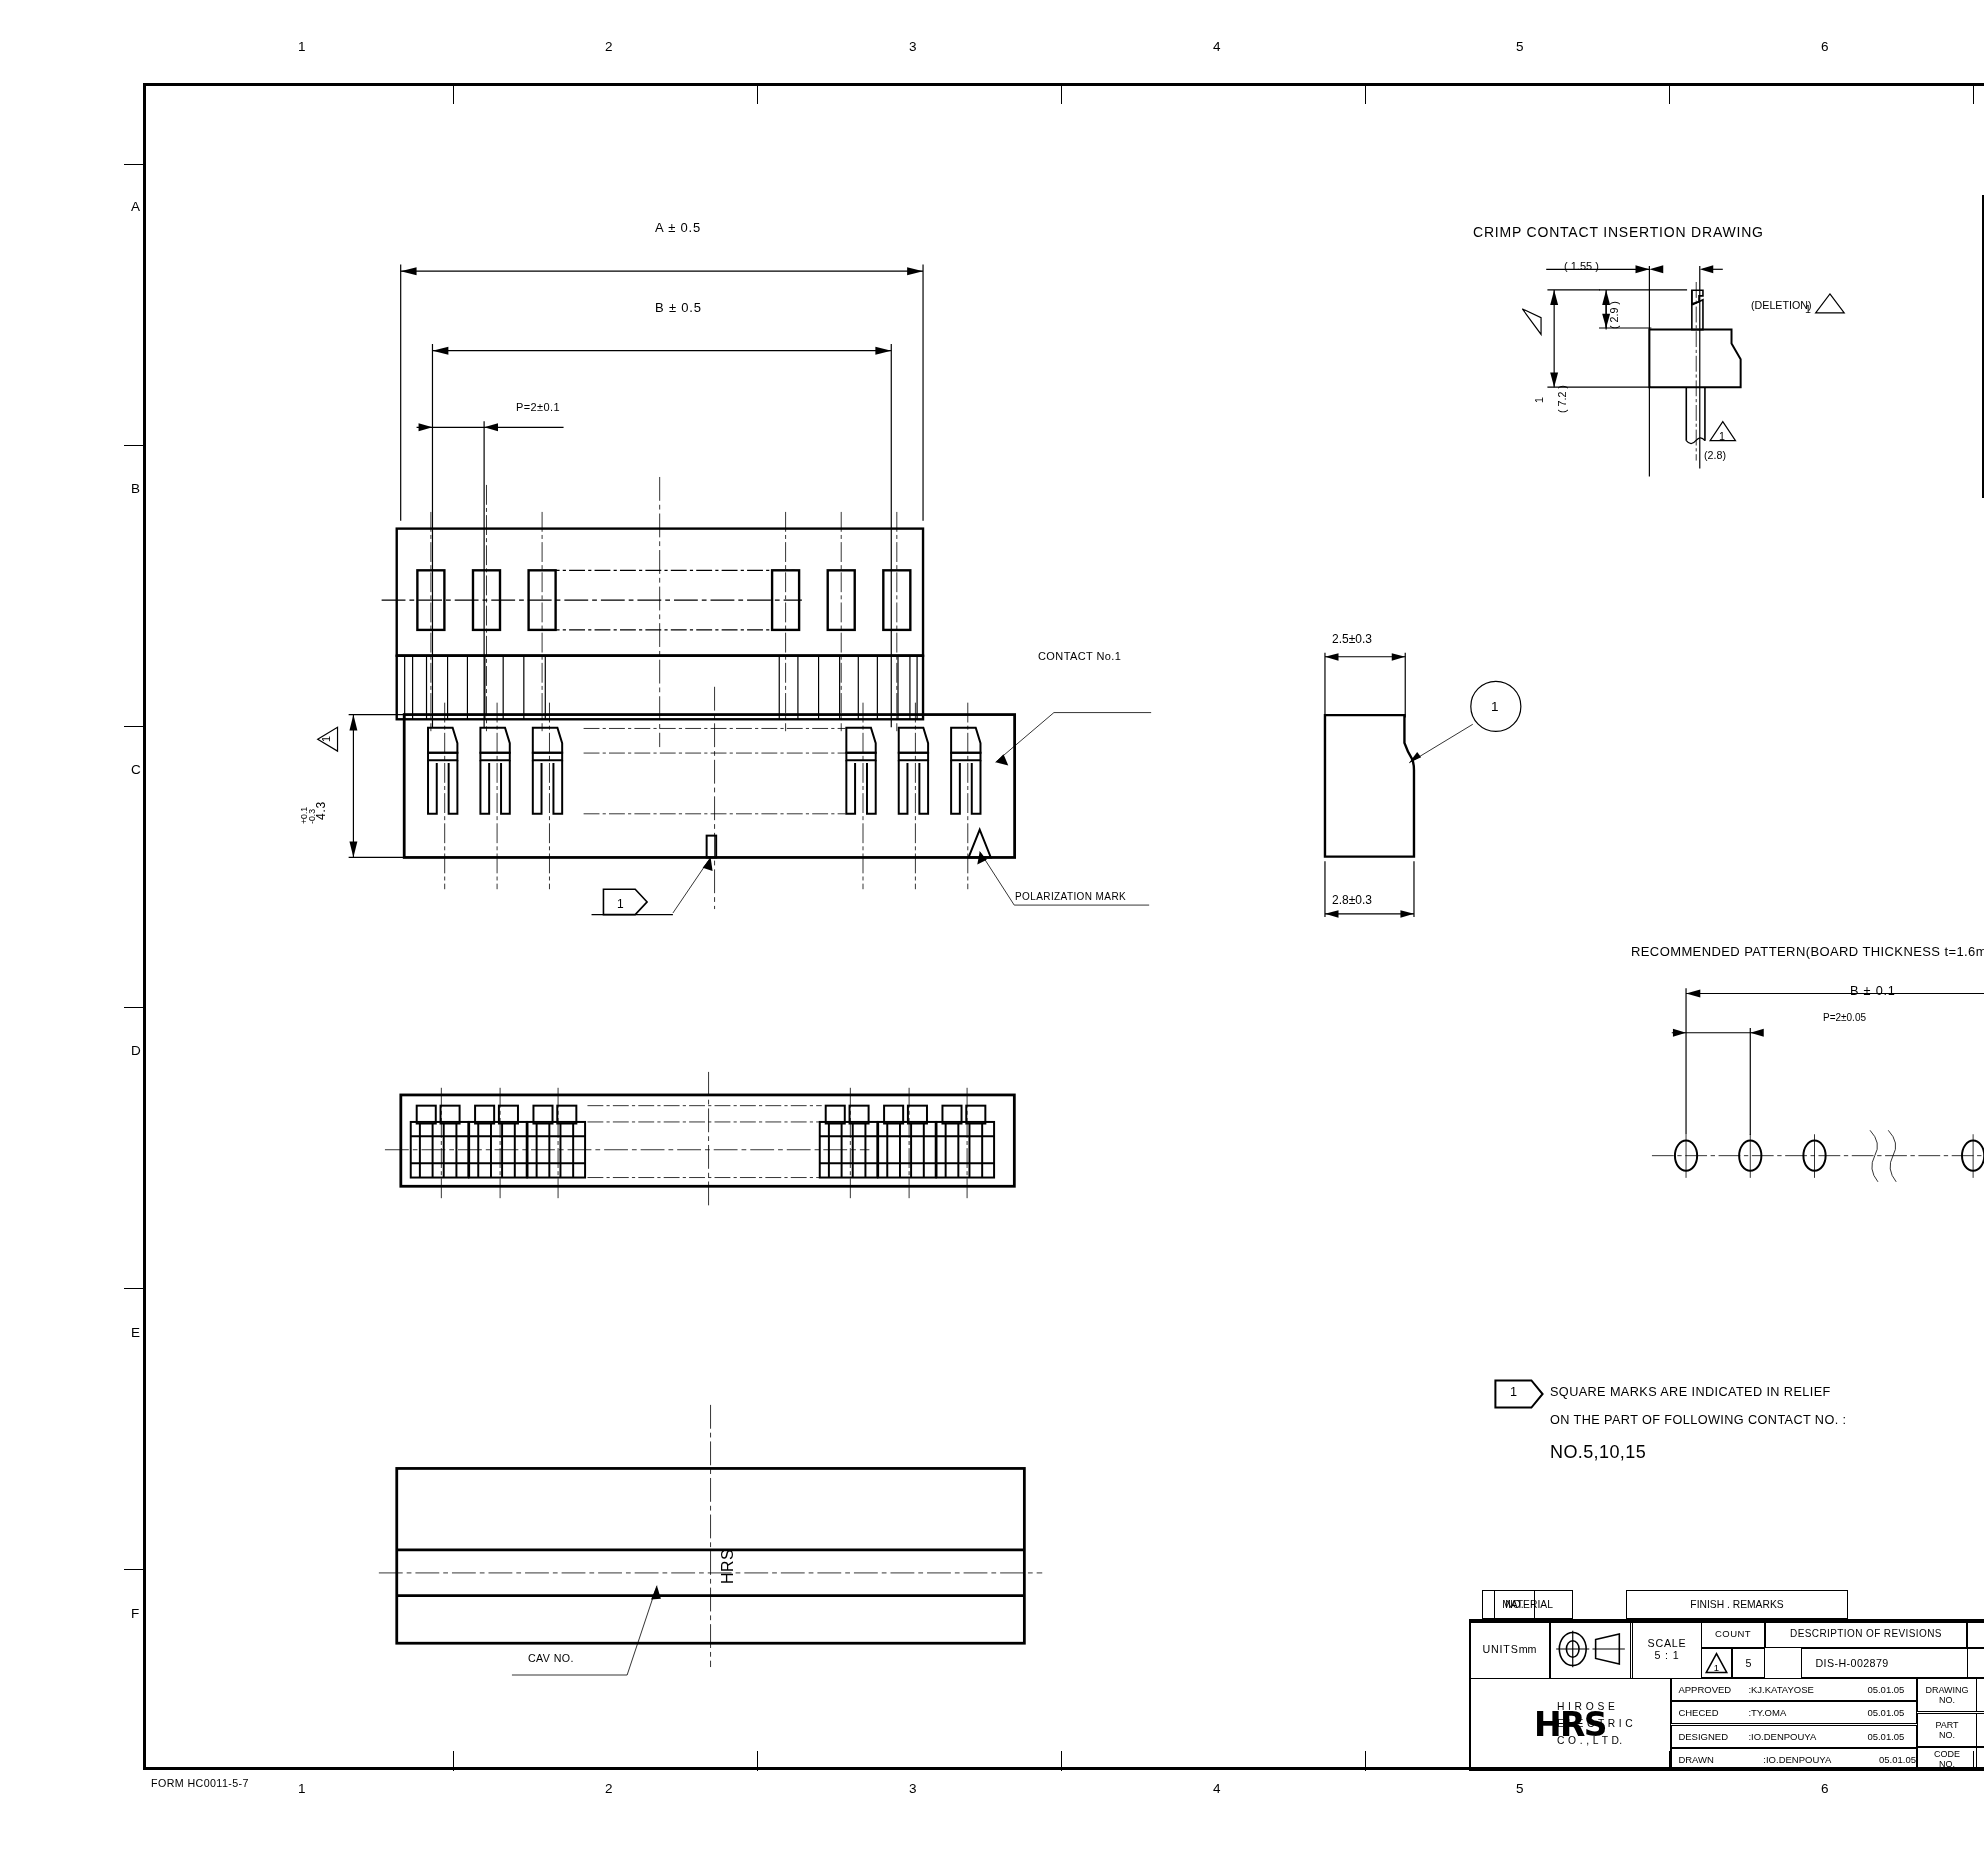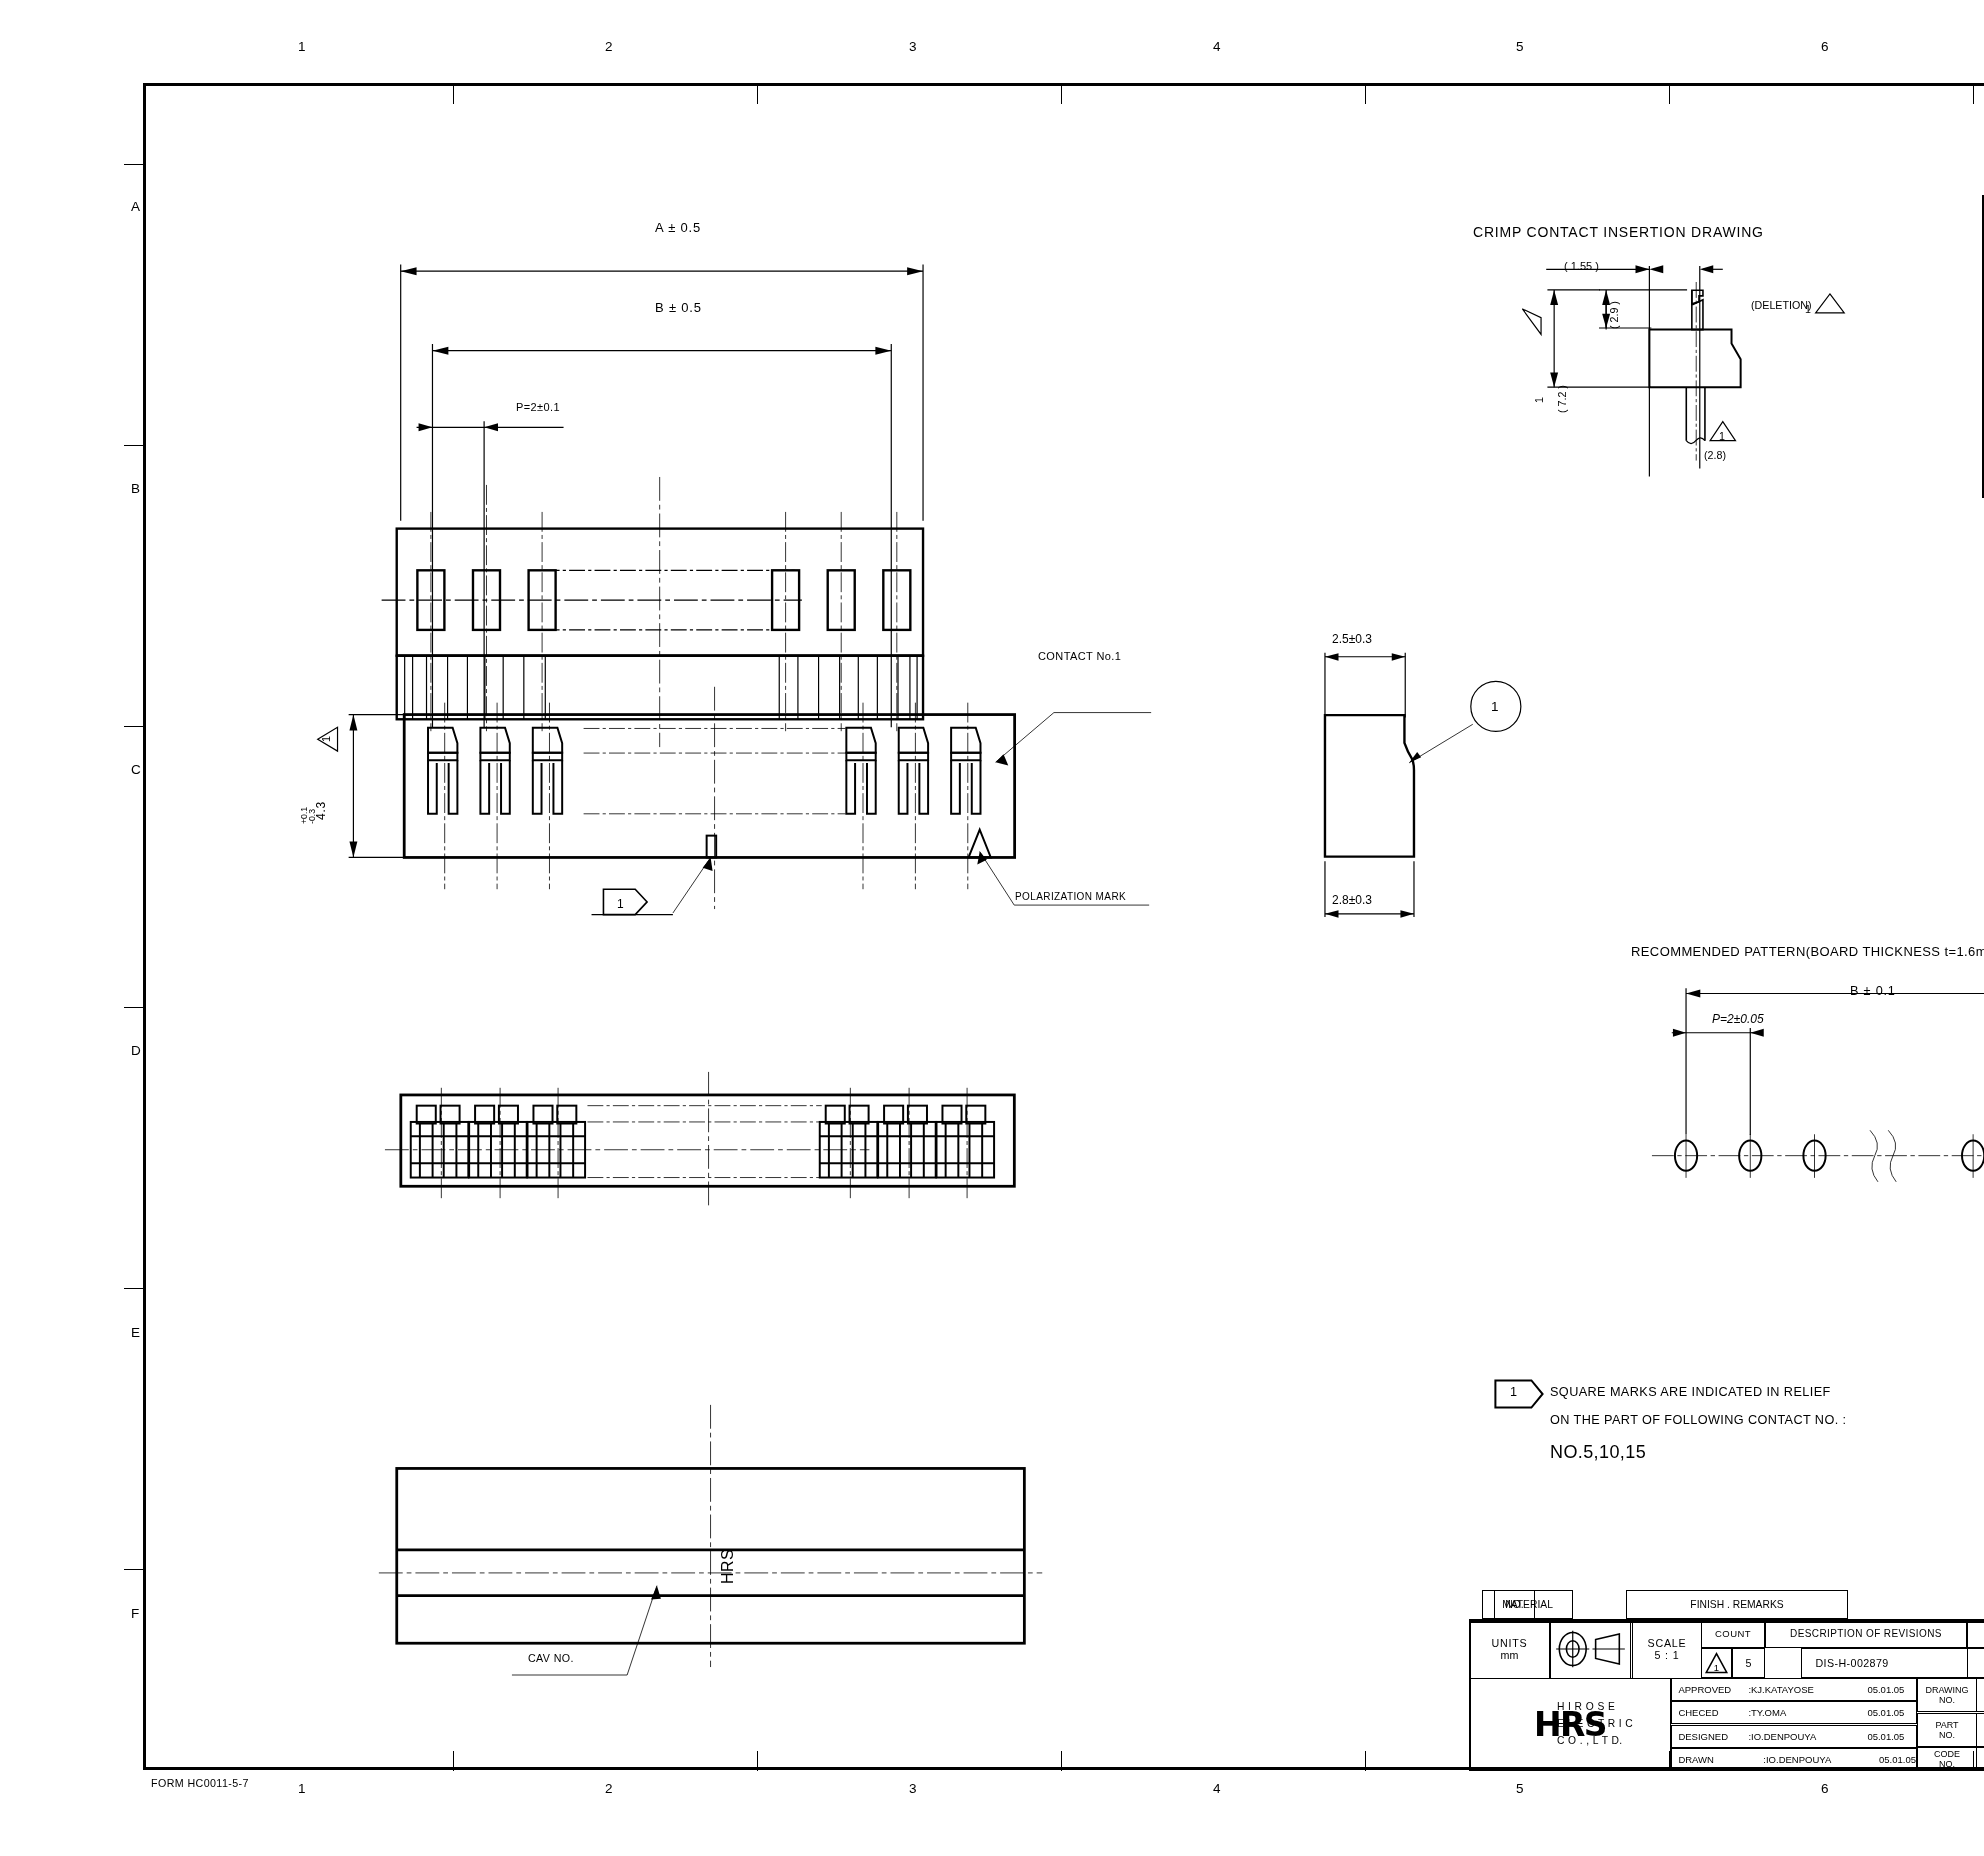--- a/index.html
+++ b/index.html
@@ -475,21 +475,21 @@
         <line x1="920" y1="558" x2="920" y2="668" stroke-width="2"></line>
         <line x1="1082" y1="558" x2="1082" y2="668" stroke-width="2"></line>
         <line x1="1245" y1="558" x2="1245" y2="668" stroke-width="2"></line>
 
         <line x1="1185" y1="570" x2="1430" y2="810" stroke-width="2"></line>
         <path d="M1185 570 L1210 592 L1222 572 Z" fill="#000" stroke="none"></path>
       </g>
     </svg>
 
     <div class="dimtxt" style="left:1850px;top:984px;font-size:12.7px;letter-spacing:0.8px;">B ± 0.1</div>
-    <div class="dimtxt" style="left:1712px;top:1012px;font-size:12px;font-style:italic;">P=2±0.05</div>
+    <div class="dimtxt" style="left:1823px;top:1012px;font-size:10px;">P=2±0.05</div>
 
   </div>
 
   <div>
     <svg class="abs" style="left:1493px;top:1378px;" width="56" height="32" viewBox="0 0 140 80">
       <path d="M6 6 L96 6 L124 40 L96 74 L6 74 Z" stroke="#000" fill="none" stroke-width="5"></path>
     </svg>
     <div class="tbtxt abs" style="left:1510px;top:1385px;font-size:12.7px;">1</div>
     <div class="lbl" style="left:1550px;top:1385px;font-size:12.7px;letter-spacing:0.4px;">SQUARE MARKS ARE INDICATED IN RELIEF</div>
     <div class="lbl" style="left:1550px;top:1413px;font-size:12.7px;letter-spacing:0.4px;">ON THE PART OF FOLLOWING CONTACT NO. :</div>
@@ -557,21 +557,21 @@
     <div class="tbcell" style="left:1482px;top:1590px;width:91px;height:29px;">MATERIAL</div>
     <div class="tbcell" style="left:1626px;top:1590px;width:222px;height:29px;">FINISH . REMARKS</div>
 
     <div class="hlT" style="left:1469px;top:1619px;width:1106px;"></div>
   </div>
 
   <div>
 
     <div class="abs" style="left:1469px;top:1619px;width:1106px;height:152px;border:2px solid #000;box-sizing:border-box;"></div>
 
-    <div class="tbcell" style="left:1469px;top:1619px;width:81px;height:60px;flex-direction:column;">
+    <div class="tbcell" style="left:1469px;top:1619px;width:81px;height:60px;flex-direction:row;">
       <span style="font-size:10.7px;letter-spacing:0.8px;">UNITS</span>
       <span style="font-size:10.7px;">mm</span>
     </div>
     <div class="tbcell" style="left:1550px;top:1619px;width:81px;height:60px;">
       <svg width="75" height="38" viewBox="0 0 190 96">
         <g stroke="#000" fill="none" stroke-width="4">
           <ellipse cx="50" cy="48" rx="34" ry="42"></ellipse>
           <ellipse cx="50" cy="48" rx="16" ry="21"></ellipse>
           <line x1="8" y1="48" x2="92" y2="48" stroke-width="3"></line>
           <line x1="50" y1="2" x2="50" y2="94" stroke-width="3"></line>

